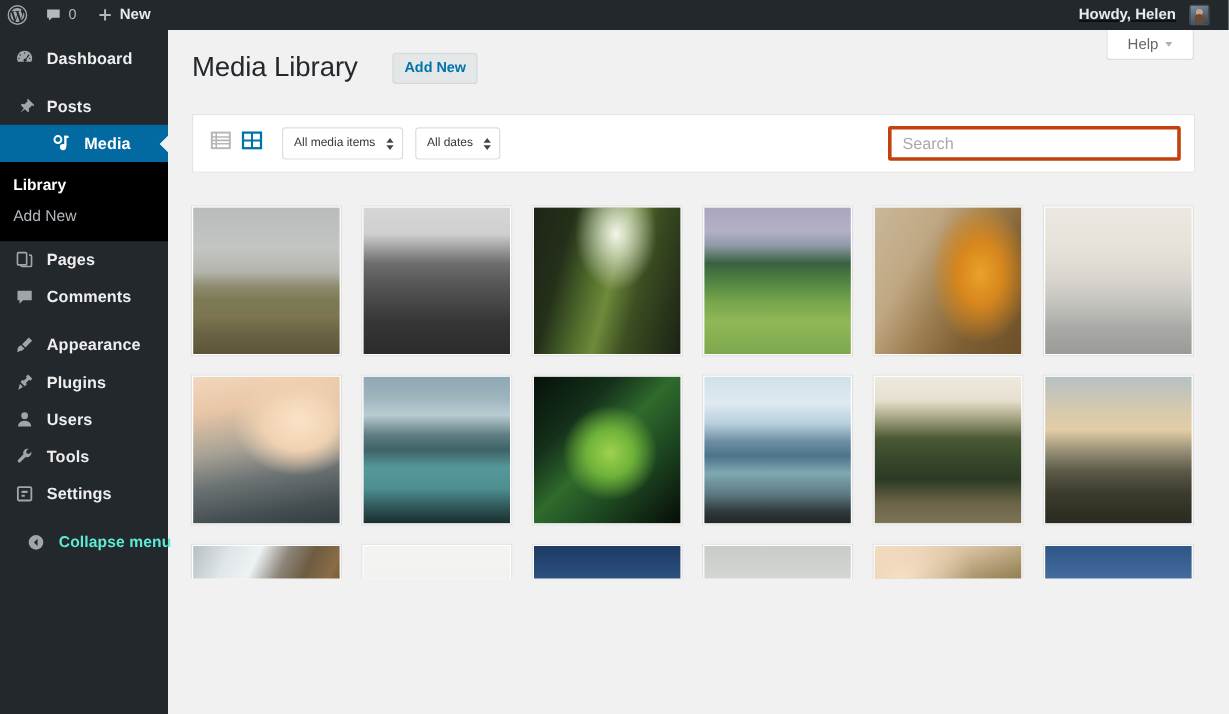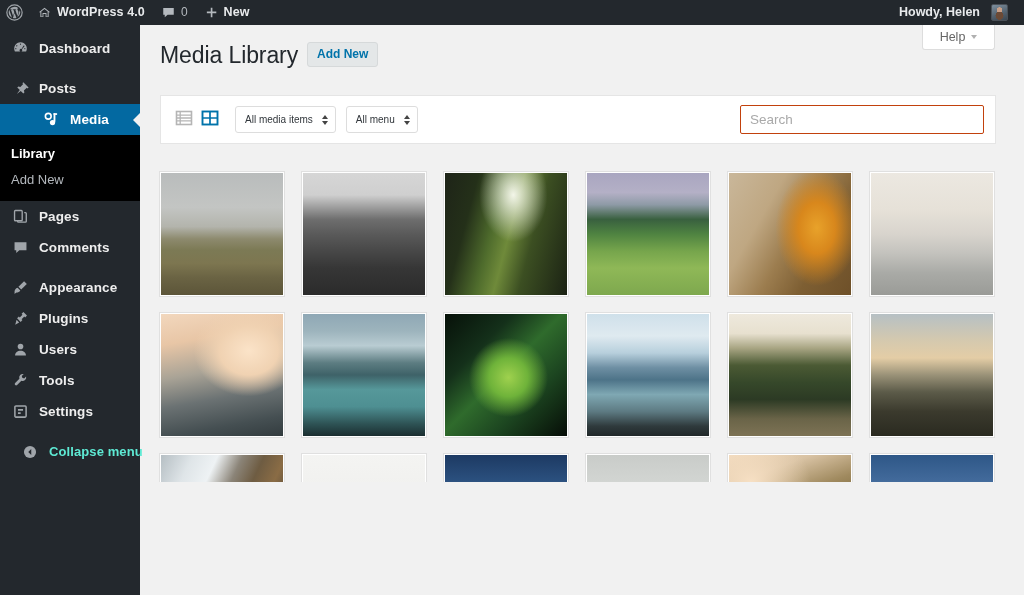--- a/index.html
+++ b/index.html
@@ -26,21 +26,21 @@
     position: absolute;
     top: 0; left: 0;
     width: 1024px;
     height: 25px;
     background: #23282d;
     display: flex;
     align-items: center;
     z-index: 50;
   }
   .ab-left { display: flex; align-items: center; height: 25px; }
-  .ab-right { margin-left: auto; display: flex; align-items: flex-start; height: 25px; padding-right: 8px; }
+  .ab-right { margin-left: auto; display: flex; align-items: flex-start; height: 25px; padding-right: 8px; text-decoration: underline; }
 
   .ab-item {
     display: flex;
     align-items: center;
     height: 25px;
     padding: 0 8px;
     color: #b4b9be;
     font-size: 12.5px;
     line-height: 25px;
     white-space: nowrap;
@@ -168,22 +168,22 @@
     border-style: solid;
     border-width: 4px 3.5px 0 3.5px;
     border-color: #b0b0b0 transparent transparent transparent;
   }
 
   
   #page-head {
     position: absolute;
     top: 17px; left: 20px;
     display: flex;
-    align-items: flex-start;
-    gap: 9px;
+    align-items: flex-end;
+    gap: 29px;
   }
   #page-title {
     font-size: 23px;
     font-weight: 400;
     color: #23282d;
     line-height: 1.2;
     letter-spacing: -.1px;
   }
   #add-new-btn {
     background: #e4e7e8;
@@ -247,21 +247,21 @@
     border-color: transparent transparent #444 transparent;
   }
   .wp-select .arrows i.dn {
     border-width: 4px 3.5px 0 3.5px;
     border-color: #444 transparent transparent transparent;
   }
 
   #search-input {
     margin-left: auto;
     width: 244px; height: 29px;
-    border: 1px solid #c2410c;
+    border: 3px solid #c2410c;
     border-radius: 2px;
     background: #fff;
     padding: 0 9px;
     font-size: 13.5px;
     color: #32373c;
     font-family: "Liberation Sans", sans-serif;
   }
   #search-input::placeholder { color: #a9a9a9; }
 
   
@@ -367,28 +367,20 @@
 
       <div class="ab-item" id="wp-logo-item">
         <span>
           <svg width="17" height="17" viewBox="0 0 20 20">
             <circle cx="10" cy="10" r="9" fill="none" stroke="#a0a5aa" stroke-width="1.4"></circle>
             <path d="M3.2 10c0 2.7 1.6 5 3.8 6.1L3.8 6.7A6.7 6.7 0 0 0 3.2 10zm11.4-.35c0-.85-.3-1.43-.56-1.89-.35-.56-.68-1.04-.68-1.6 0-.63.48-1.21 1.15-1.21h.09A6.77 6.77 0 0 0 10 3.2a6.8 6.8 0 0 0-5.68 3.05h.43c.71 0 1.82-.09 1.82-.09.37-.2.41.52.04.56 0 0-.37.04-.78.07l2.48 7.37 1.49-4.47-1.06-2.9c-.37-.03-.71-.07-.71-.07-.37-.02-.33-.58.04-.56 0 0 1.13.09 1.8.09.71 0 1.82-.09 1.82-.09.37-.2.41.52.04.56 0 0-.37.04-.78.07l2.46 7.31.68-2.27c.3-.94.52-1.62.52-2.2zm-4.47.94l-2.04 5.93c.61.18 1.25.28 1.91.28.79 0 1.54-.14 2.24-.38l-.05-.1-2.06-5.73zm5.85-3.86c.3.22.06 1.17-.16 1.86l-2.38 6.89A6.79 6.79 0 0 0 16.8 10c0-1.18-.3-2.29-.82-3.27z" fill="#a0a5aa"></path>
           </svg>
         </span>
       </div>
 
-      <div class="ab-item">
-        <span>
-          <svg width="15" height="15" viewBox="0 0 20 20">
-            <path d="M10 3.5L2.5 9.6h2V16h4v-4h3v4h4V9.6h2L10 3.5zm0 1.9l4.2 3.4v6.4h-1.6V10.8h-5.2v4.4H5.8V8.8L10 5.4z" fill="#b4b9be"></path>
-          </svg>
-        </span>
-        <span class="ab-label">WordPress 4.0</span>
-      </div>
 
       <div class="ab-item">
         <span>
           <svg width="15" height="15" viewBox="0 0 20 20">
             <path d="M3 4h14v9H8.8L5 16.2V13H3V4z" fill="#b4b9be"></path>
           </svg>
         </span>
         <span class="ab-count">0</span>
       </div>
 
@@ -571,21 +563,21 @@
 
       <div class="wp-select">
         <span>All media items</span>
         <span class="arrows">
             <i class="up"></i>
             <i class="dn"></i>
           </span>
       </div>
 
       <div class="wp-select">
-        <span>All menu</span>
+        <span>All dates</span>
         <span class="arrows">
             <i class="up"></i>
             <i class="dn"></i>
           </span>
       </div>
 
       <input id="search-input" type="text" placeholder="Search" style="">
     </div>
 
     <div id="media-grid">

